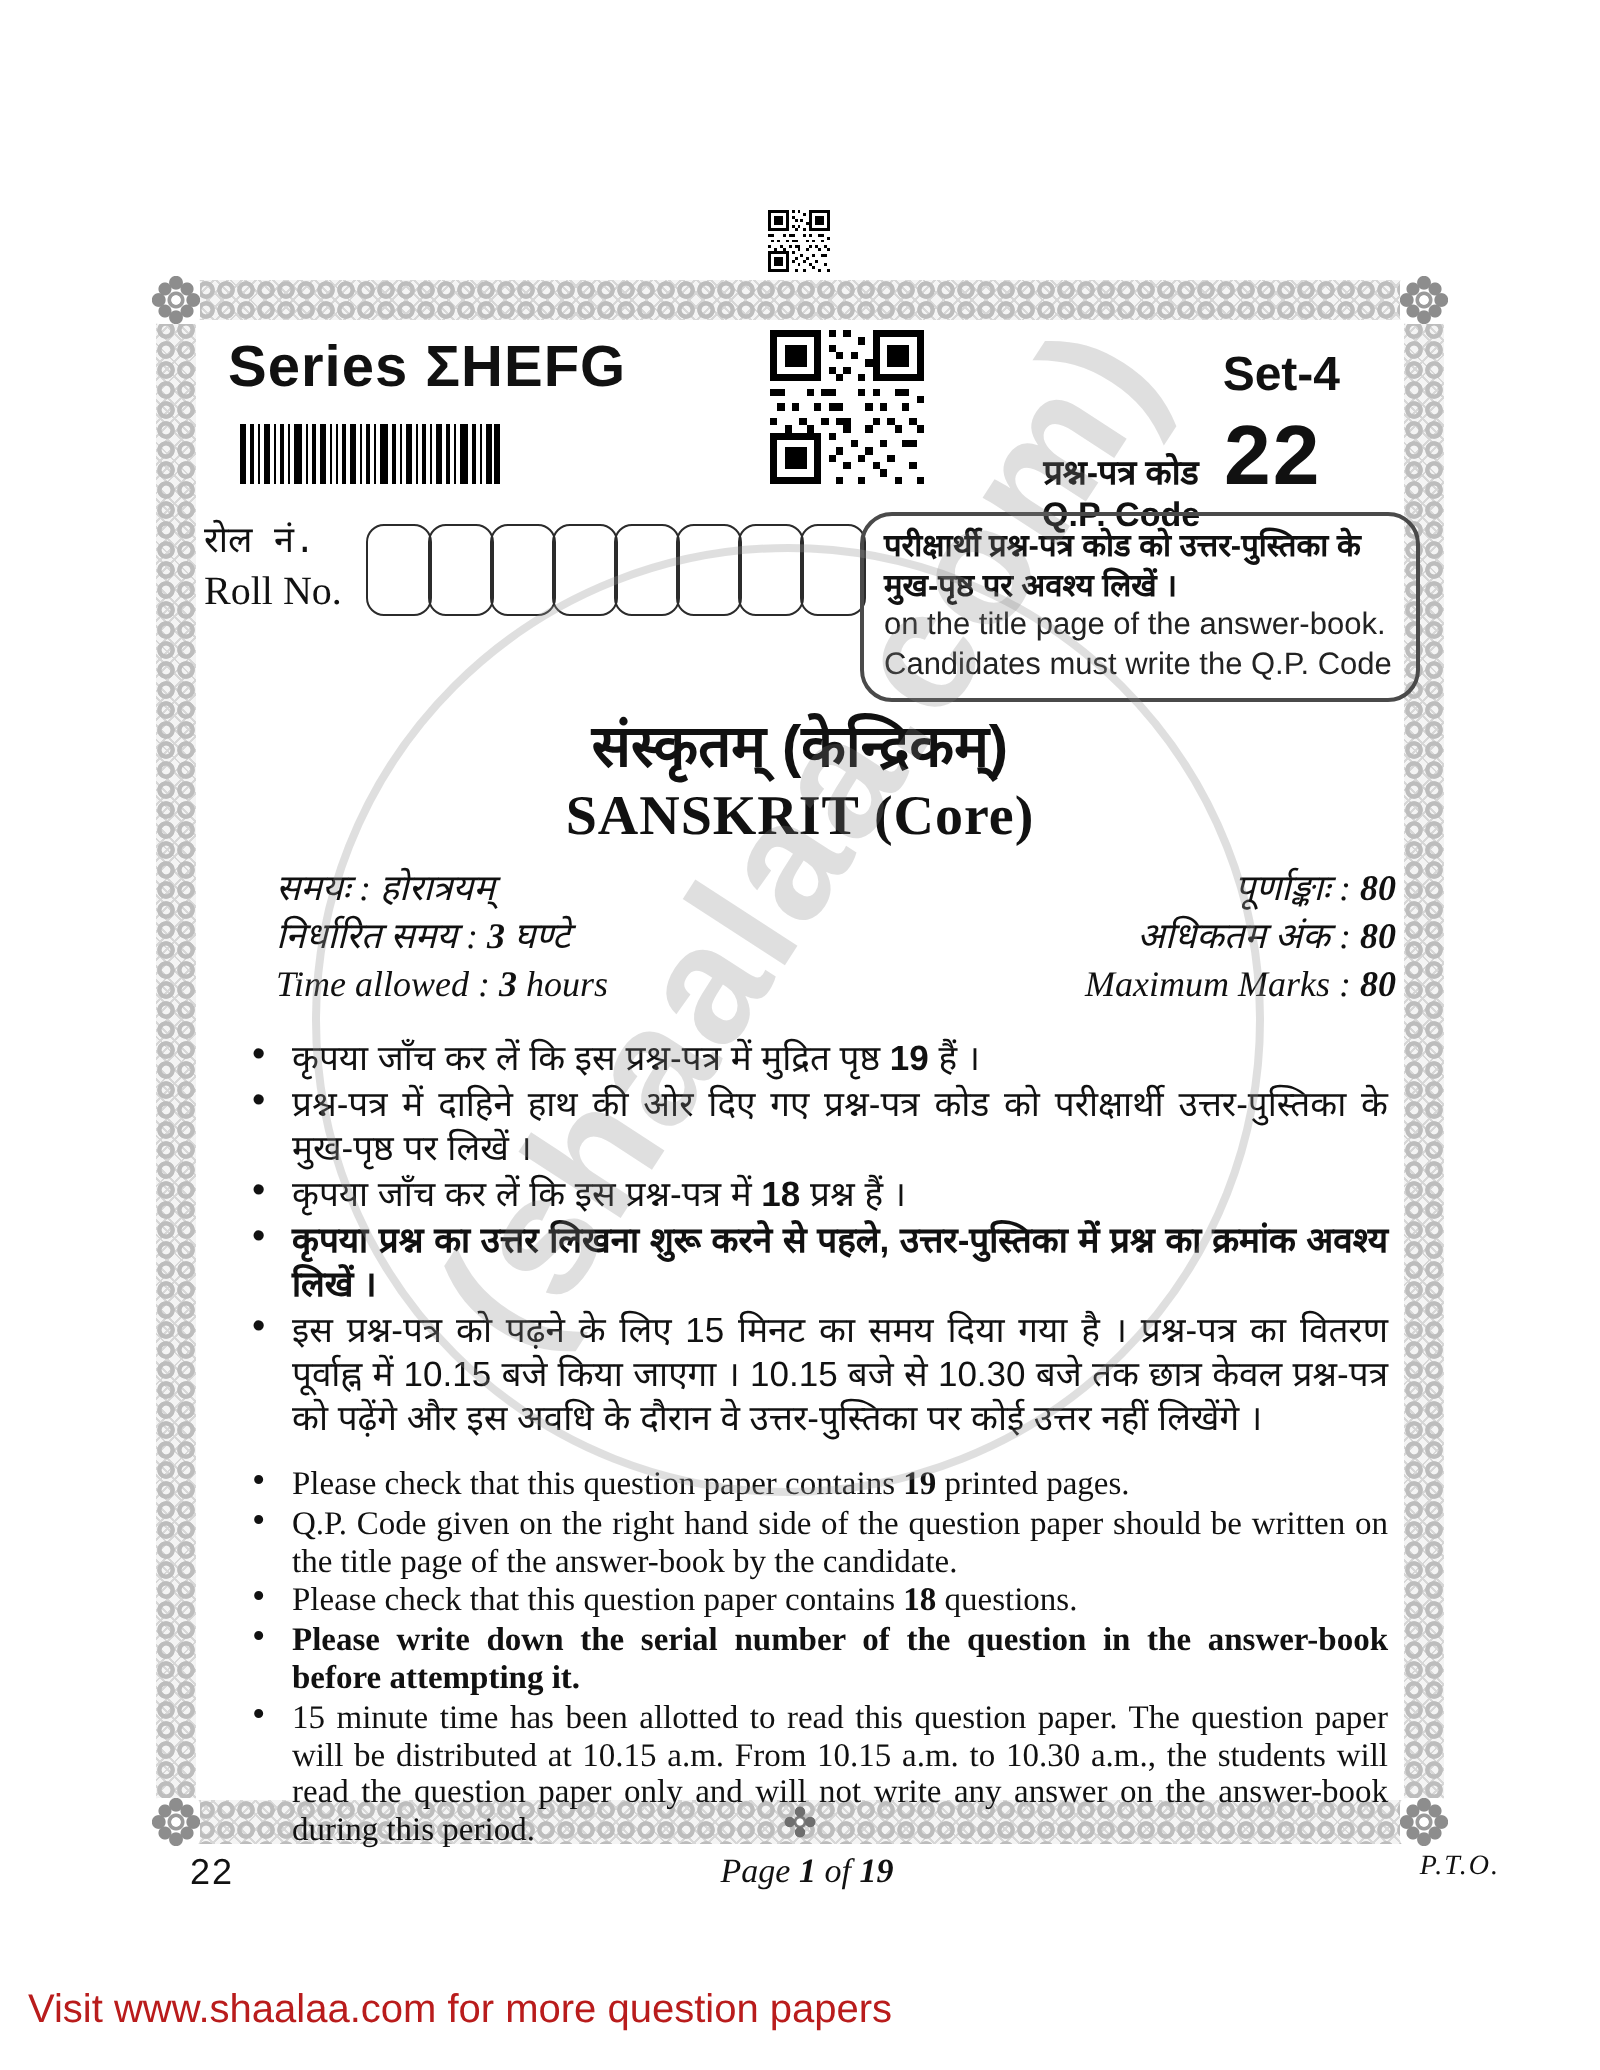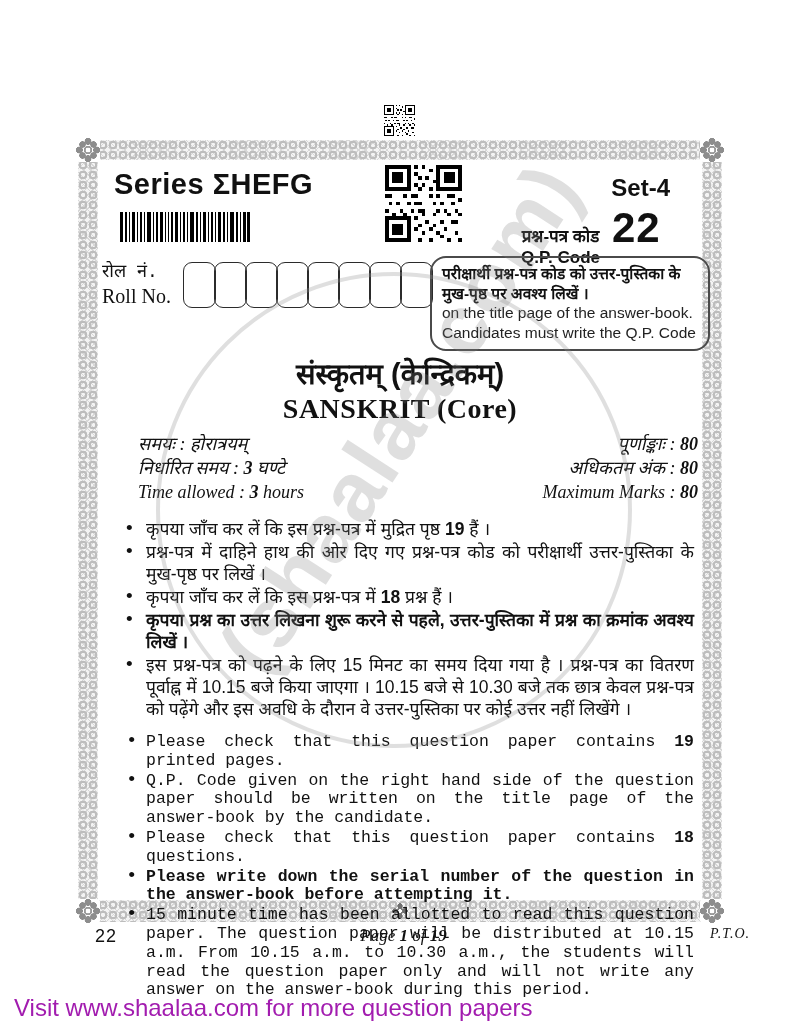--- a/index.html
+++ b/index.html
@@ -93,31 +93,31 @@
             font-family:"Liberation Serif","DejaVu Serif",serif;}
   .meta{margin-top:7px;font-family:"Liberation Serif","DejaVu Serif",serif;font-style:italic;padding-left:36px;}
   .meta-row{display:flex;justify-content:space-between;font-size:18px;line-height:24px;padding:0 4px;}
   .b{font-weight:700;}
 
   ul.insts{list-style:none;margin:0;padding:0 8px 0 32px;}
   ul.insts li{position:relative;padding-left:16px;text-align:justify;}
   ul.insts li::before{content:"\2022";position:absolute;left:-4px;top:-1px;font-size:19px;}
   ul.hi-list{margin-top:14px;}
   ul.hi-list li{font-size:17.5px;line-height:22px;margin-bottom:1px;}
-  ul.en-list{margin-top:13px;font-family:Liberation Mono, monospace;}
+  ul.en-list{margin-top:13px;font-family:Liberation Serif, serif;}
   ul.en-list li{font-size:16.5px;line-height:18.8px;margin-bottom:1px;}
 
   
   .footer{position:absolute;left:55px;right:48px;top:926px;height:24px;z-index:2;}
   .footer .code{position:absolute;left:40px;top:0;font-size:18px;letter-spacing:1px;}
   .footer .pageind{position:absolute;left:0;right:0;text-align:center;top:0;font-size:17px;font-style:italic;
                    font-family:"Liberation Serif","DejaVu Serif",serif;}
   .footer .pto{position:absolute;right:2px;top:0;font-size:14px;font-style:italic;letter-spacing:1px;
                font-family:"Liberation Serif","DejaVu Serif",serif;}
-  .visit{position:absolute;left:14px;top:994px;font-size:24px;color:#a21caf;z-index:2;}
+  .visit{position:absolute;left:14px;top:994px;font-size:20px;color:#b91c1c;z-index:2;}
 </style>
 </head>
 <body>
 
 <div class="page">
 
   <svg width="0" height="0" style="position:absolute" aria-hidden="true">
     <defs>
       <g id="qrsym">
         <rect width="21" height="21" fill="#fff"></rect>

